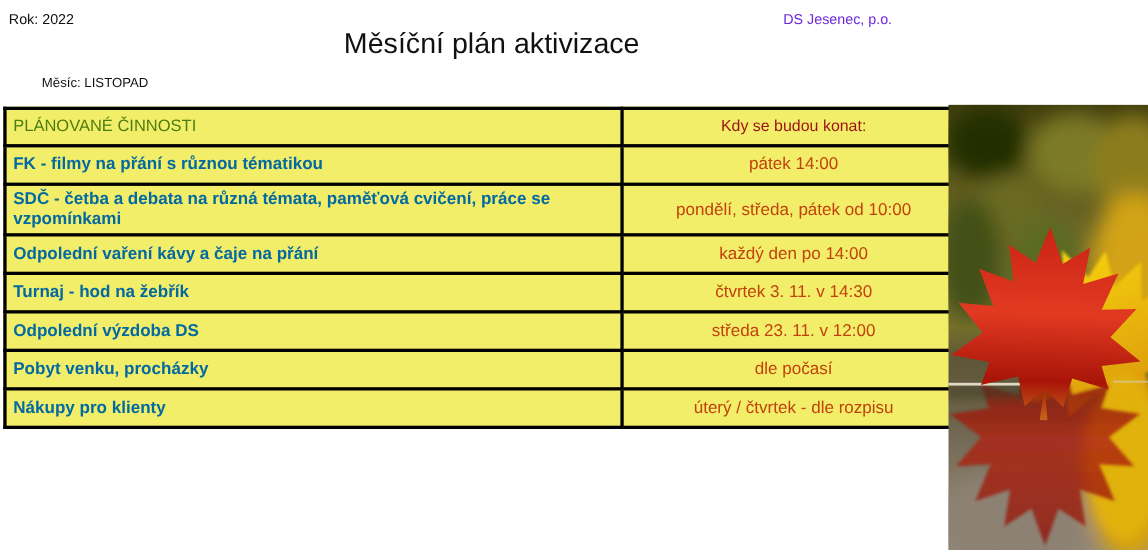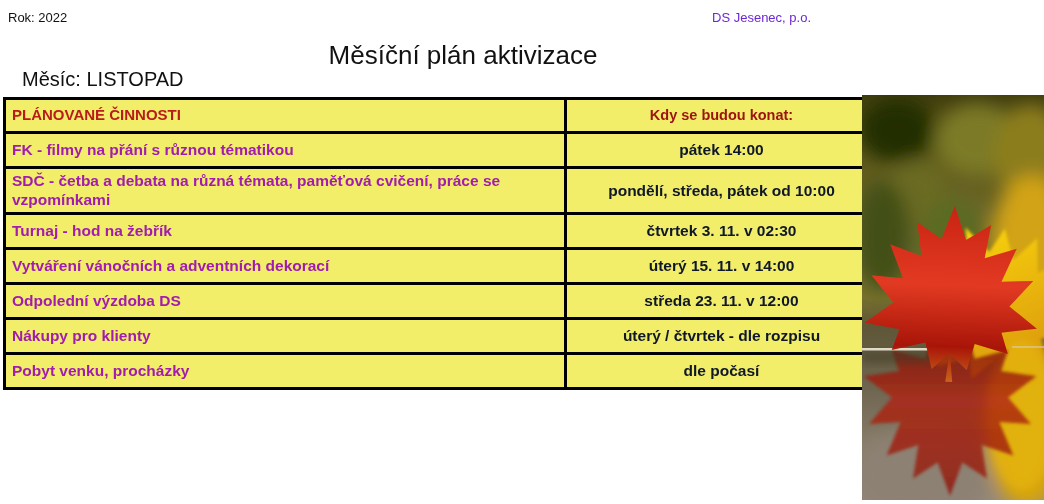--- a/index.html
+++ b/index.html
@@ -15,26 +15,26 @@
   .meta-left {
     position: absolute; left: 8px; top: 10px;
     font-size: 13px; color: #111111;
   }
   .meta-right {
     position: absolute; left: 712px; top: 10px;
     font-size: 13px; color: #6d28d9;
   }
   .title {
     position: absolute; left: 0; top: 24px; width: 894px;
-    margin: 16px; text-align: center;
+    margin: 0; text-align: center;
     font-size: 26px; font-weight: 400; color: #111111;
   }
   .month {
-    position: absolute; left: 22px; top: 68px;
-    font-size: 20px; color: #111111;
+    position: absolute; left: 38px; top: 68px;
+    font-size: 12px; color: #111111;
   }
 
   table.plan {
     position: absolute; left: 3px; top: 97px;
     width: 855px;
     border-collapse: collapse;
     table-layout: fixed;
     background: #f2ee69;
   }
   table.plan th, table.plan td {
@@ -45,30 +45,30 @@
     vertical-align: middle;
     overflow: hidden;
   }
   th.col-activity, td.cell-activity { width: 546px; text-align: left; }
   th.col-when,     td.cell-when     { width: 297px; text-align: center; }
 
   thead tr { height: 34px; }
   tbody tr { height: 35px; }
 
   th.col-activity {
-    color: #b91c1c; font-size: 15px; font-weight: bold; margin-top: 38px;
+    color: #4d7c0f; font-size: 15px; font-weight: normal; margin-top: 38px;
   }
   th.col-when {
-    color: #9d1212; font-size: 14.5px; font-weight: bold;
+    color: #9d1212; font-size: 14.5px; font-weight: normal;
   }
   td.cell-activity {
-    color: #a21caf; font-size: 15.5px; font-weight: bold;
+    color: #0369a1; font-size: 15.5px; font-weight: bold;
   }
   td.cell-when {
-    color: #0f172a; font-size: 15.5px; font-weight: bold;
+    color: #c2410c; font-size: 15.5px; font-weight: normal;
     white-space: pre-wrap;
   }
 
   .photo {
     position: absolute; left: 862px; top: 95px;
     width: 182px; height: 405px;
     overflow: hidden;
   }
   .photo svg { display: block; }
 </style>
@@ -93,46 +93,46 @@
   <tr>
     <td class="cell-activity">FK - filmy na přání s různou tématikou</td>
     <td class="cell-when">pátek 14:00</td>
   </tr>
 
   <tr>
     <td class="cell-activity">SDČ - četba a debata na různá témata, paměťová cvičení, práce se vzpomínkami</td>
     <td class="cell-when">pondělí, středa, pátek od 10:00</td>
   </tr>
 
+  <tr>
+    <td class="cell-activity">Odpolední vaření kávy a čaje na přání</td>
+    <td class="cell-when">každý den po 14:00</td>
+  </tr>
 
   <tr>
     <td class="cell-activity">Turnaj - hod na žebřík</td>
-    <td class="cell-when">čtvrtek 3. 11. v 02:30</td>
-  </tr>
-
-
-  <tr>
-    <td class="cell-activity">Vytváření vánočních a adventních dekorací</td>
-    <td class="cell-when">úterý 15. 11. v 14:00</td>
-  </tr>
+    <td class="cell-when">čtvrtek 3. 11. v 14:30</td>
+  </tr>
+
+
 
   <tr>
     <td class="cell-activity">Odpolední výzdoba DS</td>
     <td class="cell-when">středa 23. 11. v 12:00</td>
   </tr>
 
 
   <tr>
+    <td class="cell-activity">Pobyt venku, procházky</td>
+    <td class="cell-when">dle počasí</td>
+  </tr>
+
+  <tr>
     <td class="cell-activity">Nákupy pro klienty</td>
     <td class="cell-when">úterý / čtvrtek - dle rozpisu</td>
-  </tr>
-
-  <tr>
-    <td class="cell-activity">Pobyt venku, procházky</td>
-    <td class="cell-when">dle počasí</td>
   </tr>
 </tbody>
   </table>
 
   <div class="photo">
     <svg width="182" height="405" viewBox="0 0 182 405" xmlns="http://www.w3.org/2000/svg">
       <defs>
         <path id="maple" d="M0,-158 L14,-120 L42,-138 L36,-100 L72,-112 L56,-74 L92,-76 L66,-46 L98,-22 L58,-16 L66,8 L28,-2 L20,28 L0,10 L-20,28 L-28,-2 L-66,8 L-58,-16 L-98,-22 L-66,-46 L-92,-76 L-56,-74 L-72,-112 L-36,-100 L-42,-138 L-14,-120 Z M0,8 L4,42 L-4,42 Z"></path>
         <linearGradient id="bgGrad" x1="0" y1="0" x2="0" y2="1">
           <stop offset="0%" stop-color="#413e0e"></stop>

